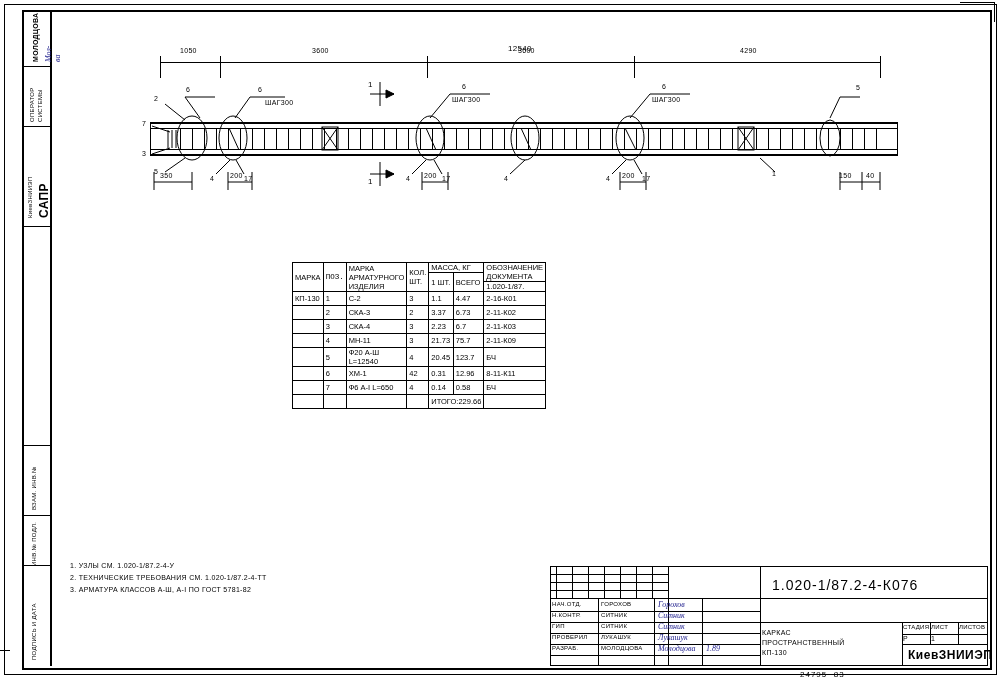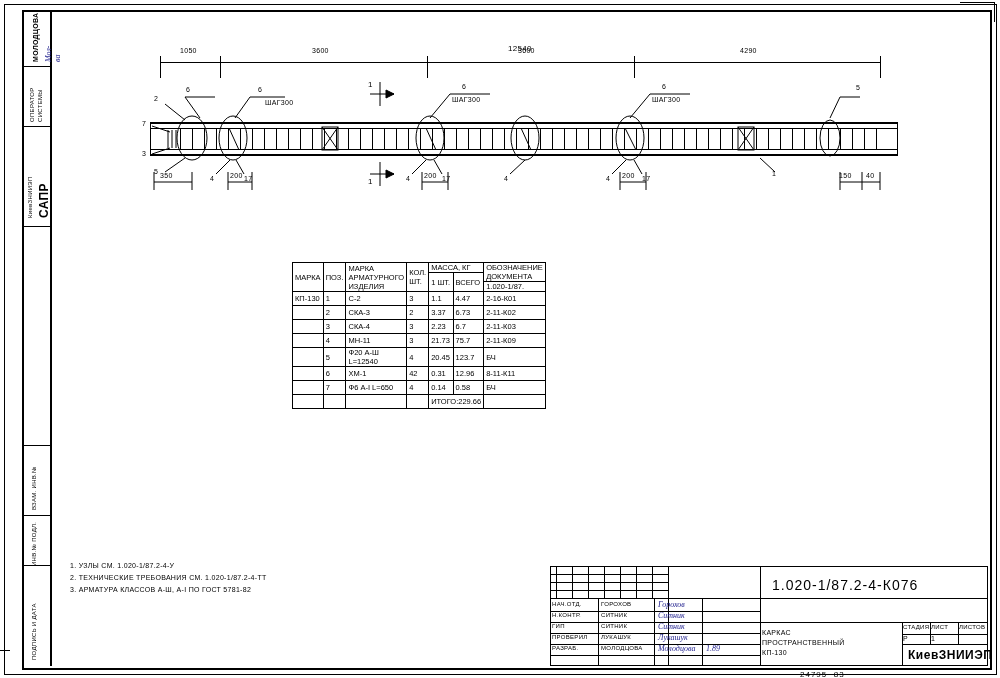--- a/index.html
+++ b/index.html
@@ -271,21 +271,21 @@
     <div class="txt t7" style="left:482px;top:150px;">200</div>
     <div class="txt t7" style="left:699px;top:150px;">150</div>
     <div class="txt t7" style="left:726px;top:150px;">40</div>
   </div>
 
   <div style="position:absolute;left:292px;top:262px;">
     <table class="bom">
       <tbody>
           <tr>
         <td rowspan="3" style="width:48px;height:14px;" class="ctr">МАРКА</td>
-        <td rowspan="3" style="width:28px;" class="ctr">ПОЗ.</td>
+        <td rowspan="3" style="width:28px;font-family:Liberation Mono, monospace;" class="ctr">ПОЗ.</td>
         <td rowspan="3" style="width:132px;line-height:9px;" class="ctr">МАРКА<br>АРМАТУРНОГО<br>ИЗДЕЛИЯ</td>
         <td rowspan="3" style="width:32px;line-height:9px;" class="ctr">КОЛ.<br>ШТ.</td>
         <td colspan="2" class="ctr" style="width:100px;">МАССА, КГ</td>
         <td rowspan="2" style="width:92px;" class="ctr">ОБОЗНАЧЕНИЕ<br>ДОКУМЕНТА</td>
       </tr>
       <tr>
         <td rowspan="2" class="ctr" style="width:40px;">1 ШТ.</td>
         <td rowspan="2" class="ctr" style="width:58px;">ВСЕГО</td>
       </tr>
       <tr>

